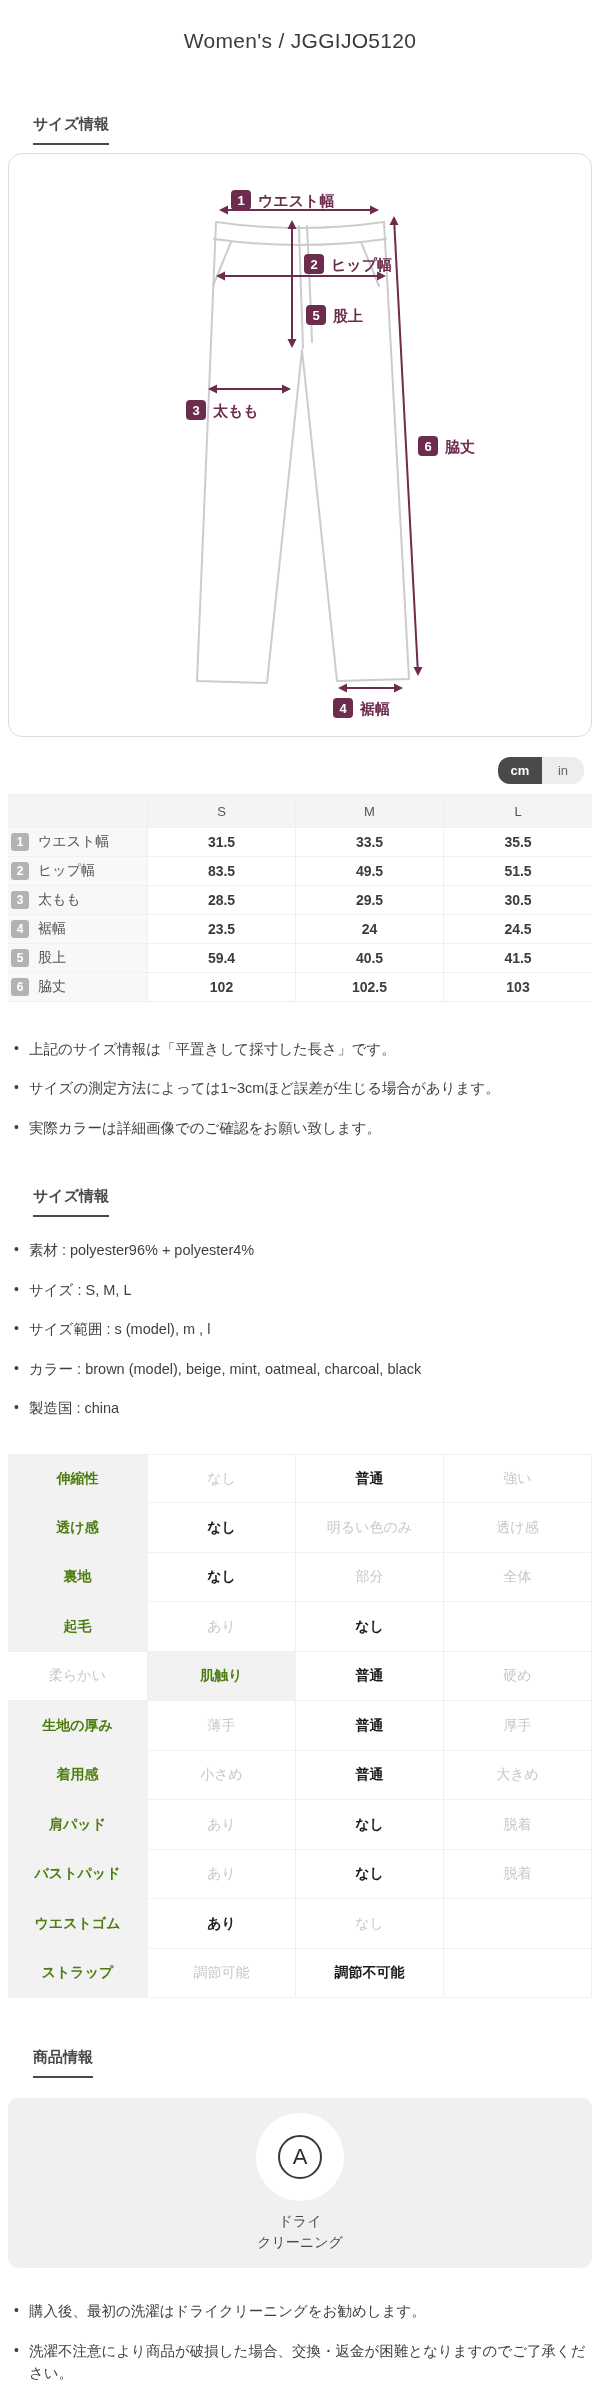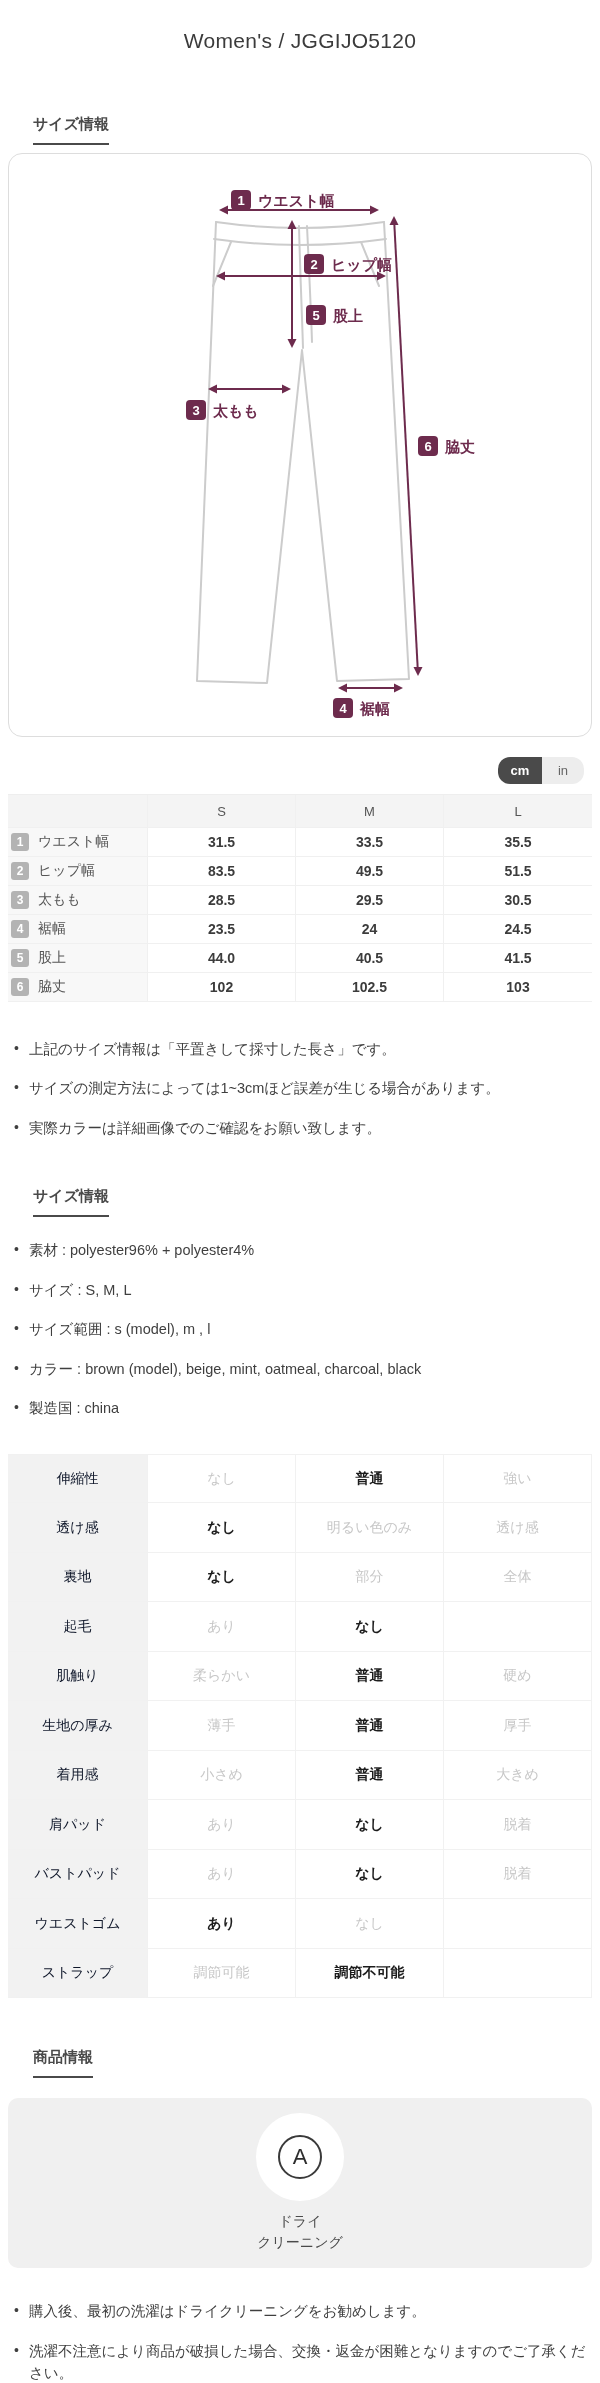--- a/index.html
+++ b/index.html
@@ -47,21 +47,21 @@
   .notes { margin:36px 14px 0 14px; }
   .notes .n { display:flex; gap:10px; font-size:14.5px; color:#3f3f3f;
               line-height:1.55; margin-bottom:17px; }
   .notes .dot { flex:0 0 auto; font-size:14px; color:#3f3f3f; }
   
   .feat-table { margin:34px 8px 0 8px; }
   .f-row { display:grid; grid-template-columns:140px 1fr 1fr 1fr; height:49.5px; }
   .f-row .c { border:1px solid #f1f1f1; border-top:none; border-left:none; background:#fff;
               display:flex; align-items:center; justify-content:center; font-size:14px; }
   .f-row:first-child .c { border-top:1px solid #f1f1f1; }
-  .f-row .lab { background:#f2f2f2; font-weight:normal; color:#0f172a; }
+  .f-row .lab { background:#f2f2f2; font-weight:bold; color:#4d7c0f; }
   .f-row .opt { color:#c7c7c7; }
   .f-row .opt.on { color:#1c1c1c; font-weight:bold; }
   
   .care-box {
     margin:20px 8px 0 8px; height:170px; background:#f0f0f0; border-radius:10px;
     display:flex; flex-direction:column; align-items:center; justify-content:center;
   }
   .care-circle { width:88px; height:88px; border-radius:50%; background:#fff;
                  display:flex; align-items:center; justify-content:center; }
   .care-ring { width:44px; height:44px; border-radius:50%; border:2px solid #3a3a3a;
@@ -195,21 +195,21 @@
     </div>
     <div class="c">23.5</div>
     <div class="c">24</div>
     <div class="c">24.5</div>
   </div>
   <div class="s-row">
     <div class="c lab">
       <span class="num-badge">5</span>
       <span>股上</span>
     </div>
-    <div class="c">44.0</div>
+    <div class="c">59.4</div>
     <div class="c">40.5</div>
     <div class="c">41.5</div>
   </div>
   <div class="s-row">
     <div class="c lab">
       <span class="num-badge">6</span>
       <span>脇丈</span>
     </div>
     <div class="c">102</div>
     <div class="c">102.5</div>
@@ -278,22 +278,22 @@
     <div class="c opt">部分</div>
     <div class="c opt">全体</div>
   </div>
   <div class="f-row">
     <div class="c lab">起毛</div>
     <div class="c opt">あり</div>
     <div class="c opt on">なし</div>
     <div class="c opt"></div>
   </div>
   <div class="f-row">
+    <div class="c opt">柔らかい</div>
     <div class="c lab">肌触り</div>
-    <div class="c opt">柔らかい</div>
     <div class="c opt on">普通</div>
     <div class="c opt">硬め</div>
   </div>
   <div class="f-row">
     <div class="c lab">生地の厚み</div>
     <div class="c opt">薄手</div>
     <div class="c opt on">普通</div>
     <div class="c opt">厚手</div>
   </div>
   <div class="f-row">

